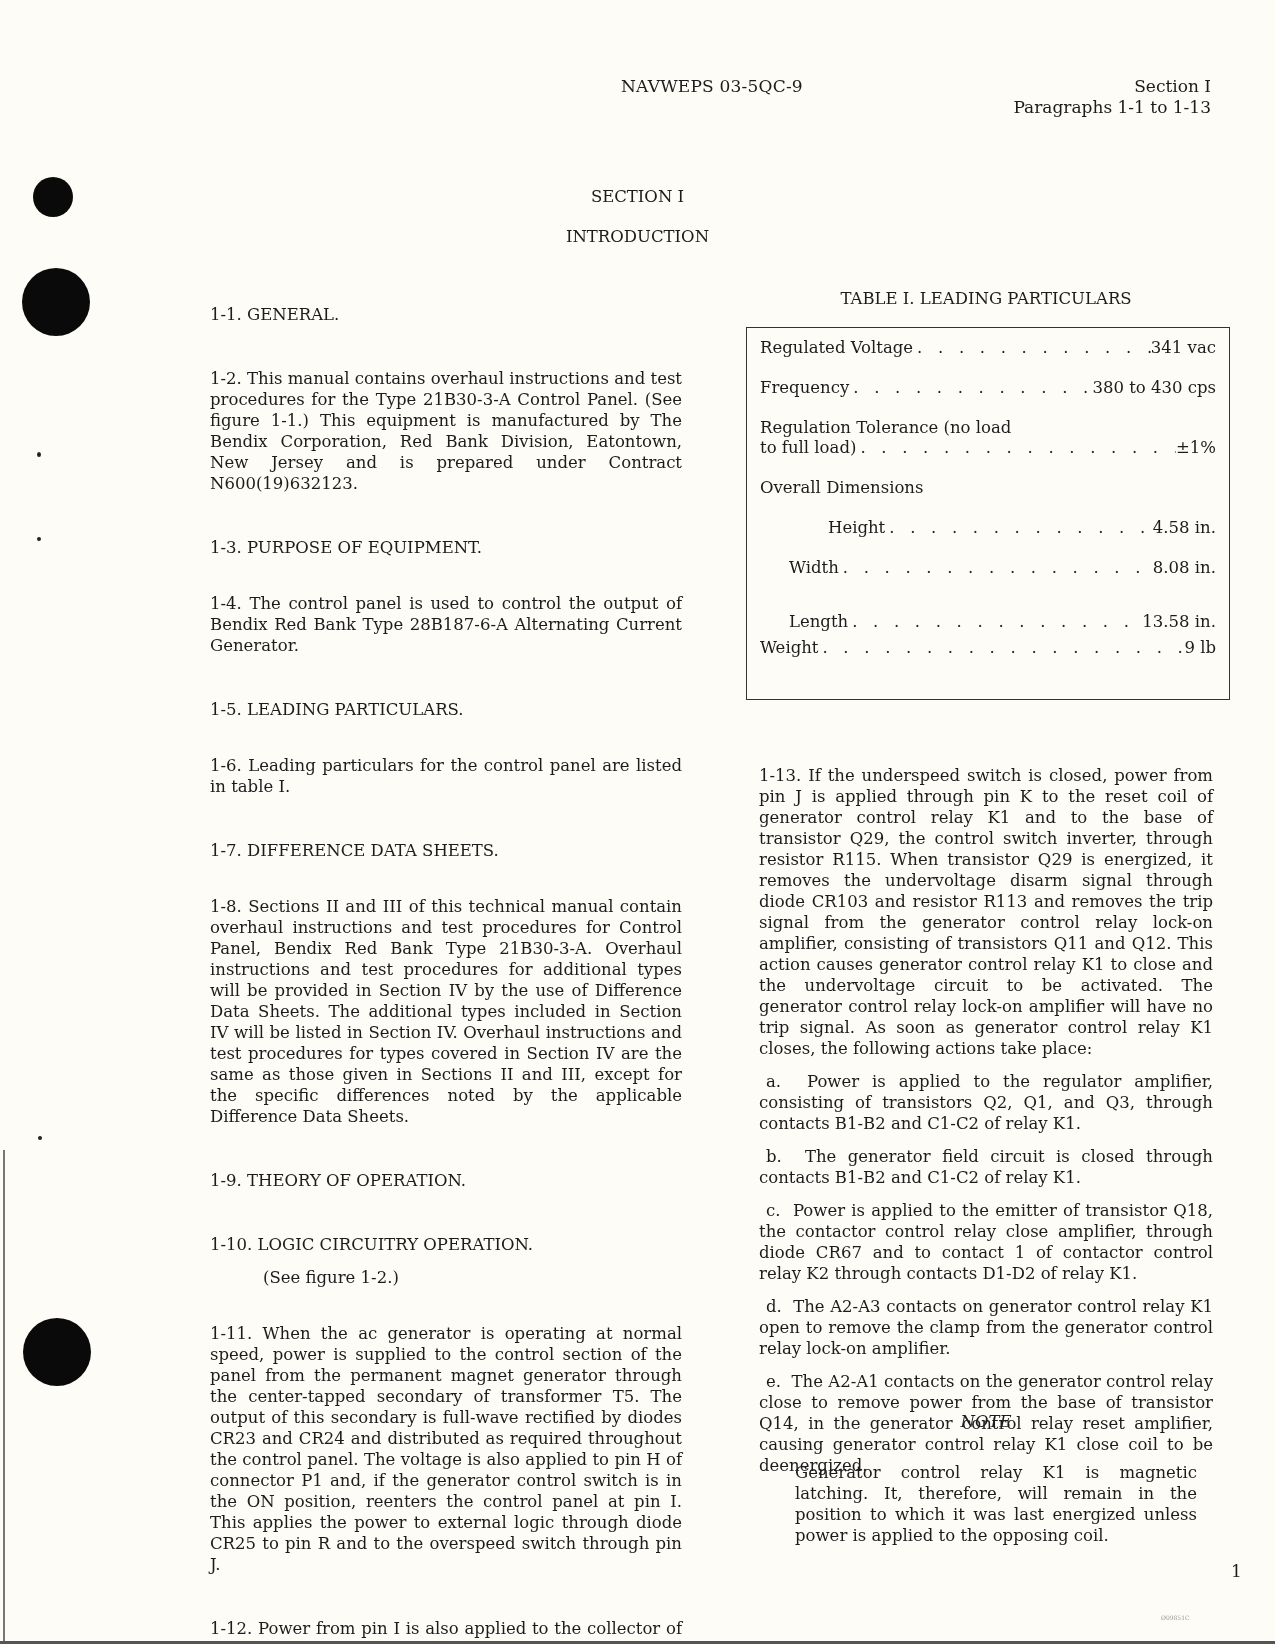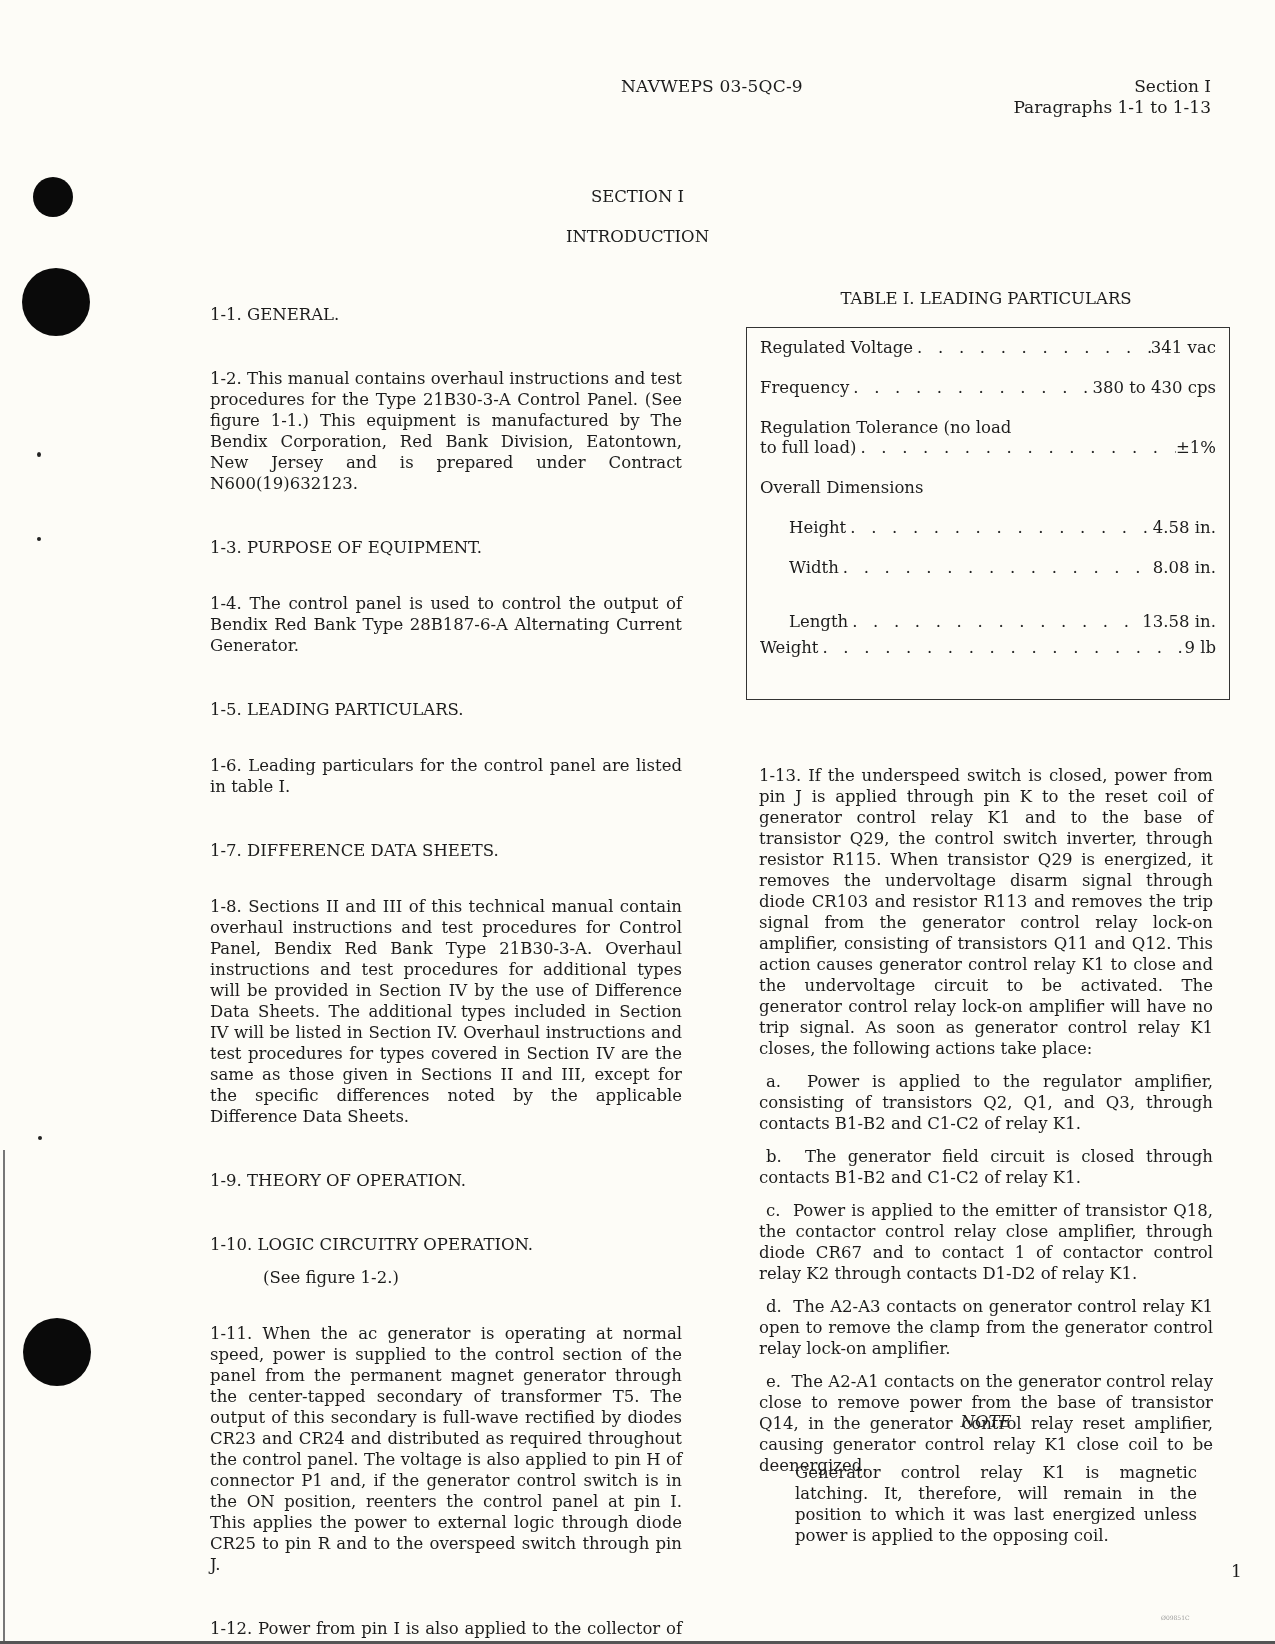--- a/index.html
+++ b/index.html
@@ -107,21 +107,21 @@
     <span class="k">Regulation Tolerance (no load</span>
   </div>
   <div class="row" style="top:110px;">
     <span class="k">to full load)</span>
     <span class="dots">. . . . . . . . . . . . . . . . . . . . . . . . .</span>
     <span class="v">±1%</span>
   </div>
   <div class="row" style="top:150px;">
     <span class="k">Overall Dimensions</span>
   </div>
-  <div class="row sub2" style="top:190px;">
+  <div class="row sub2" style="top:190px;margin-left:39px;">
     <span class="k">Height</span>
     <span class="dots">. . . . . . . . . . . . . . . . . . . . . . . . .</span>
     <span class="v">4.58 in.</span>
   </div>
   <div class="row sub2" style="top:230px;">
     <span class="k">Width</span>
     <span class="dots">. . . . . . . . . . . . . . . . . . . . . . . . .</span>
     <span class="v">8.08 in.</span>
   </div>
   <div class="row sub2" style="top:284px;">

